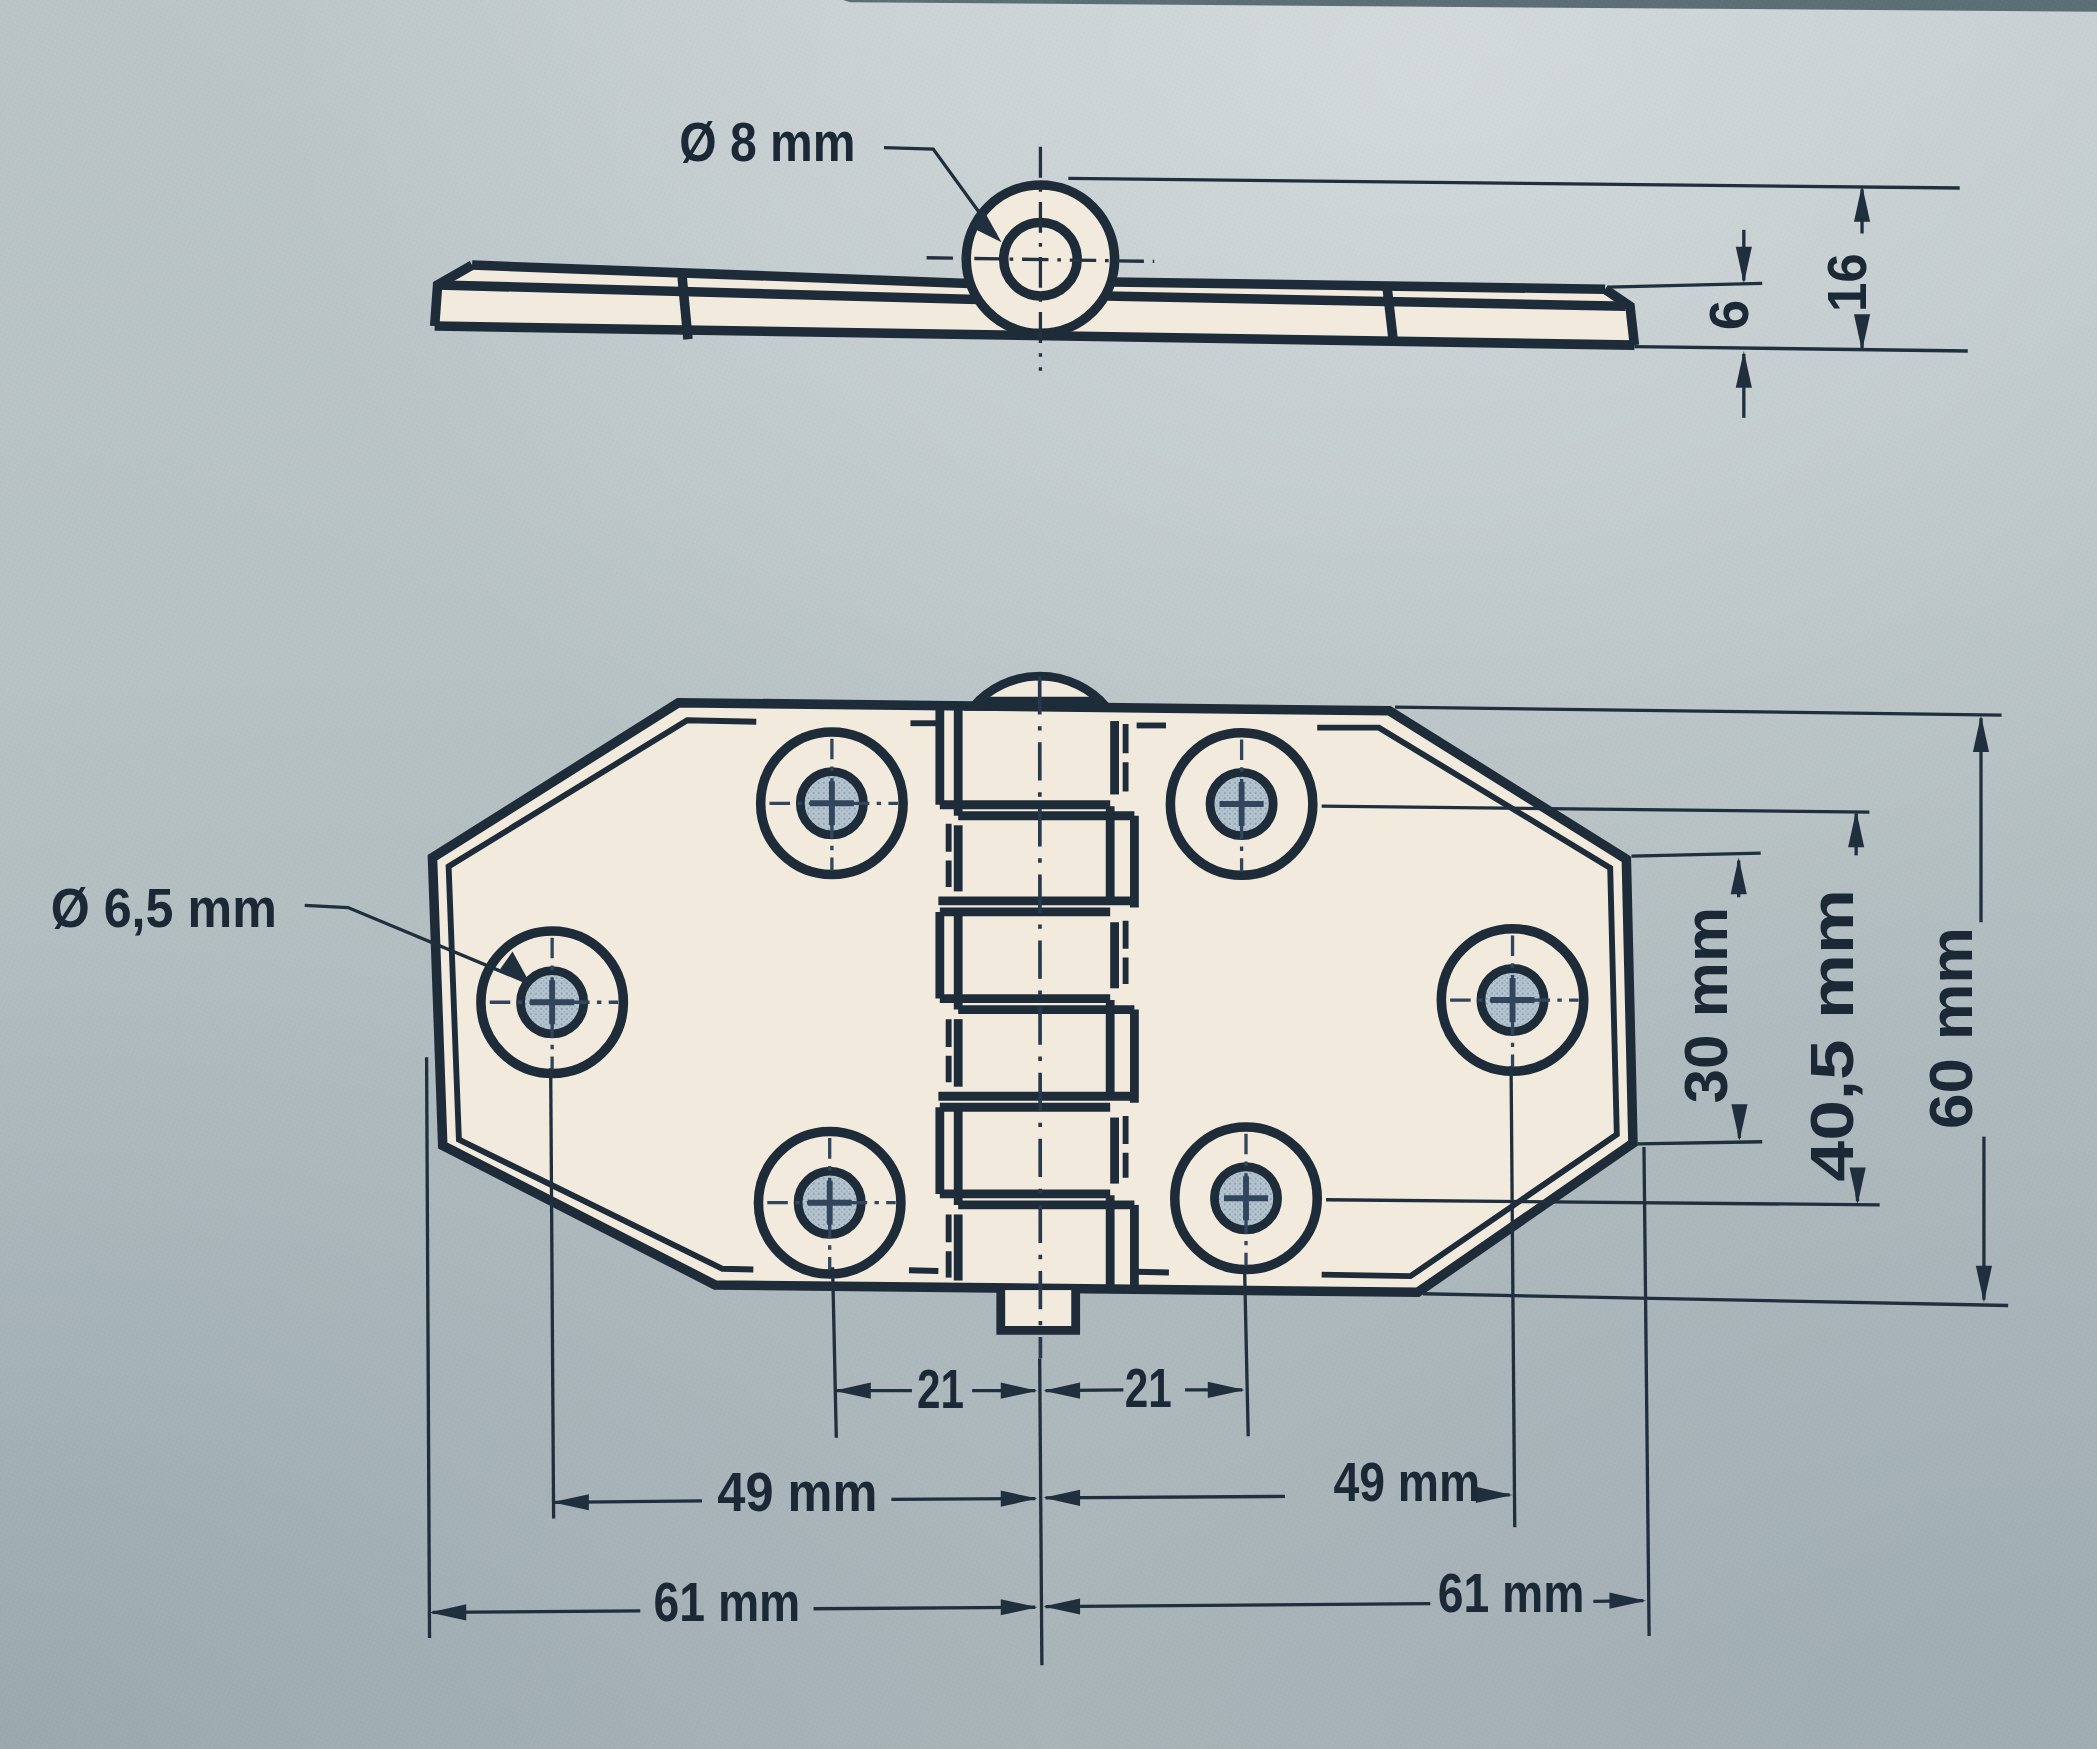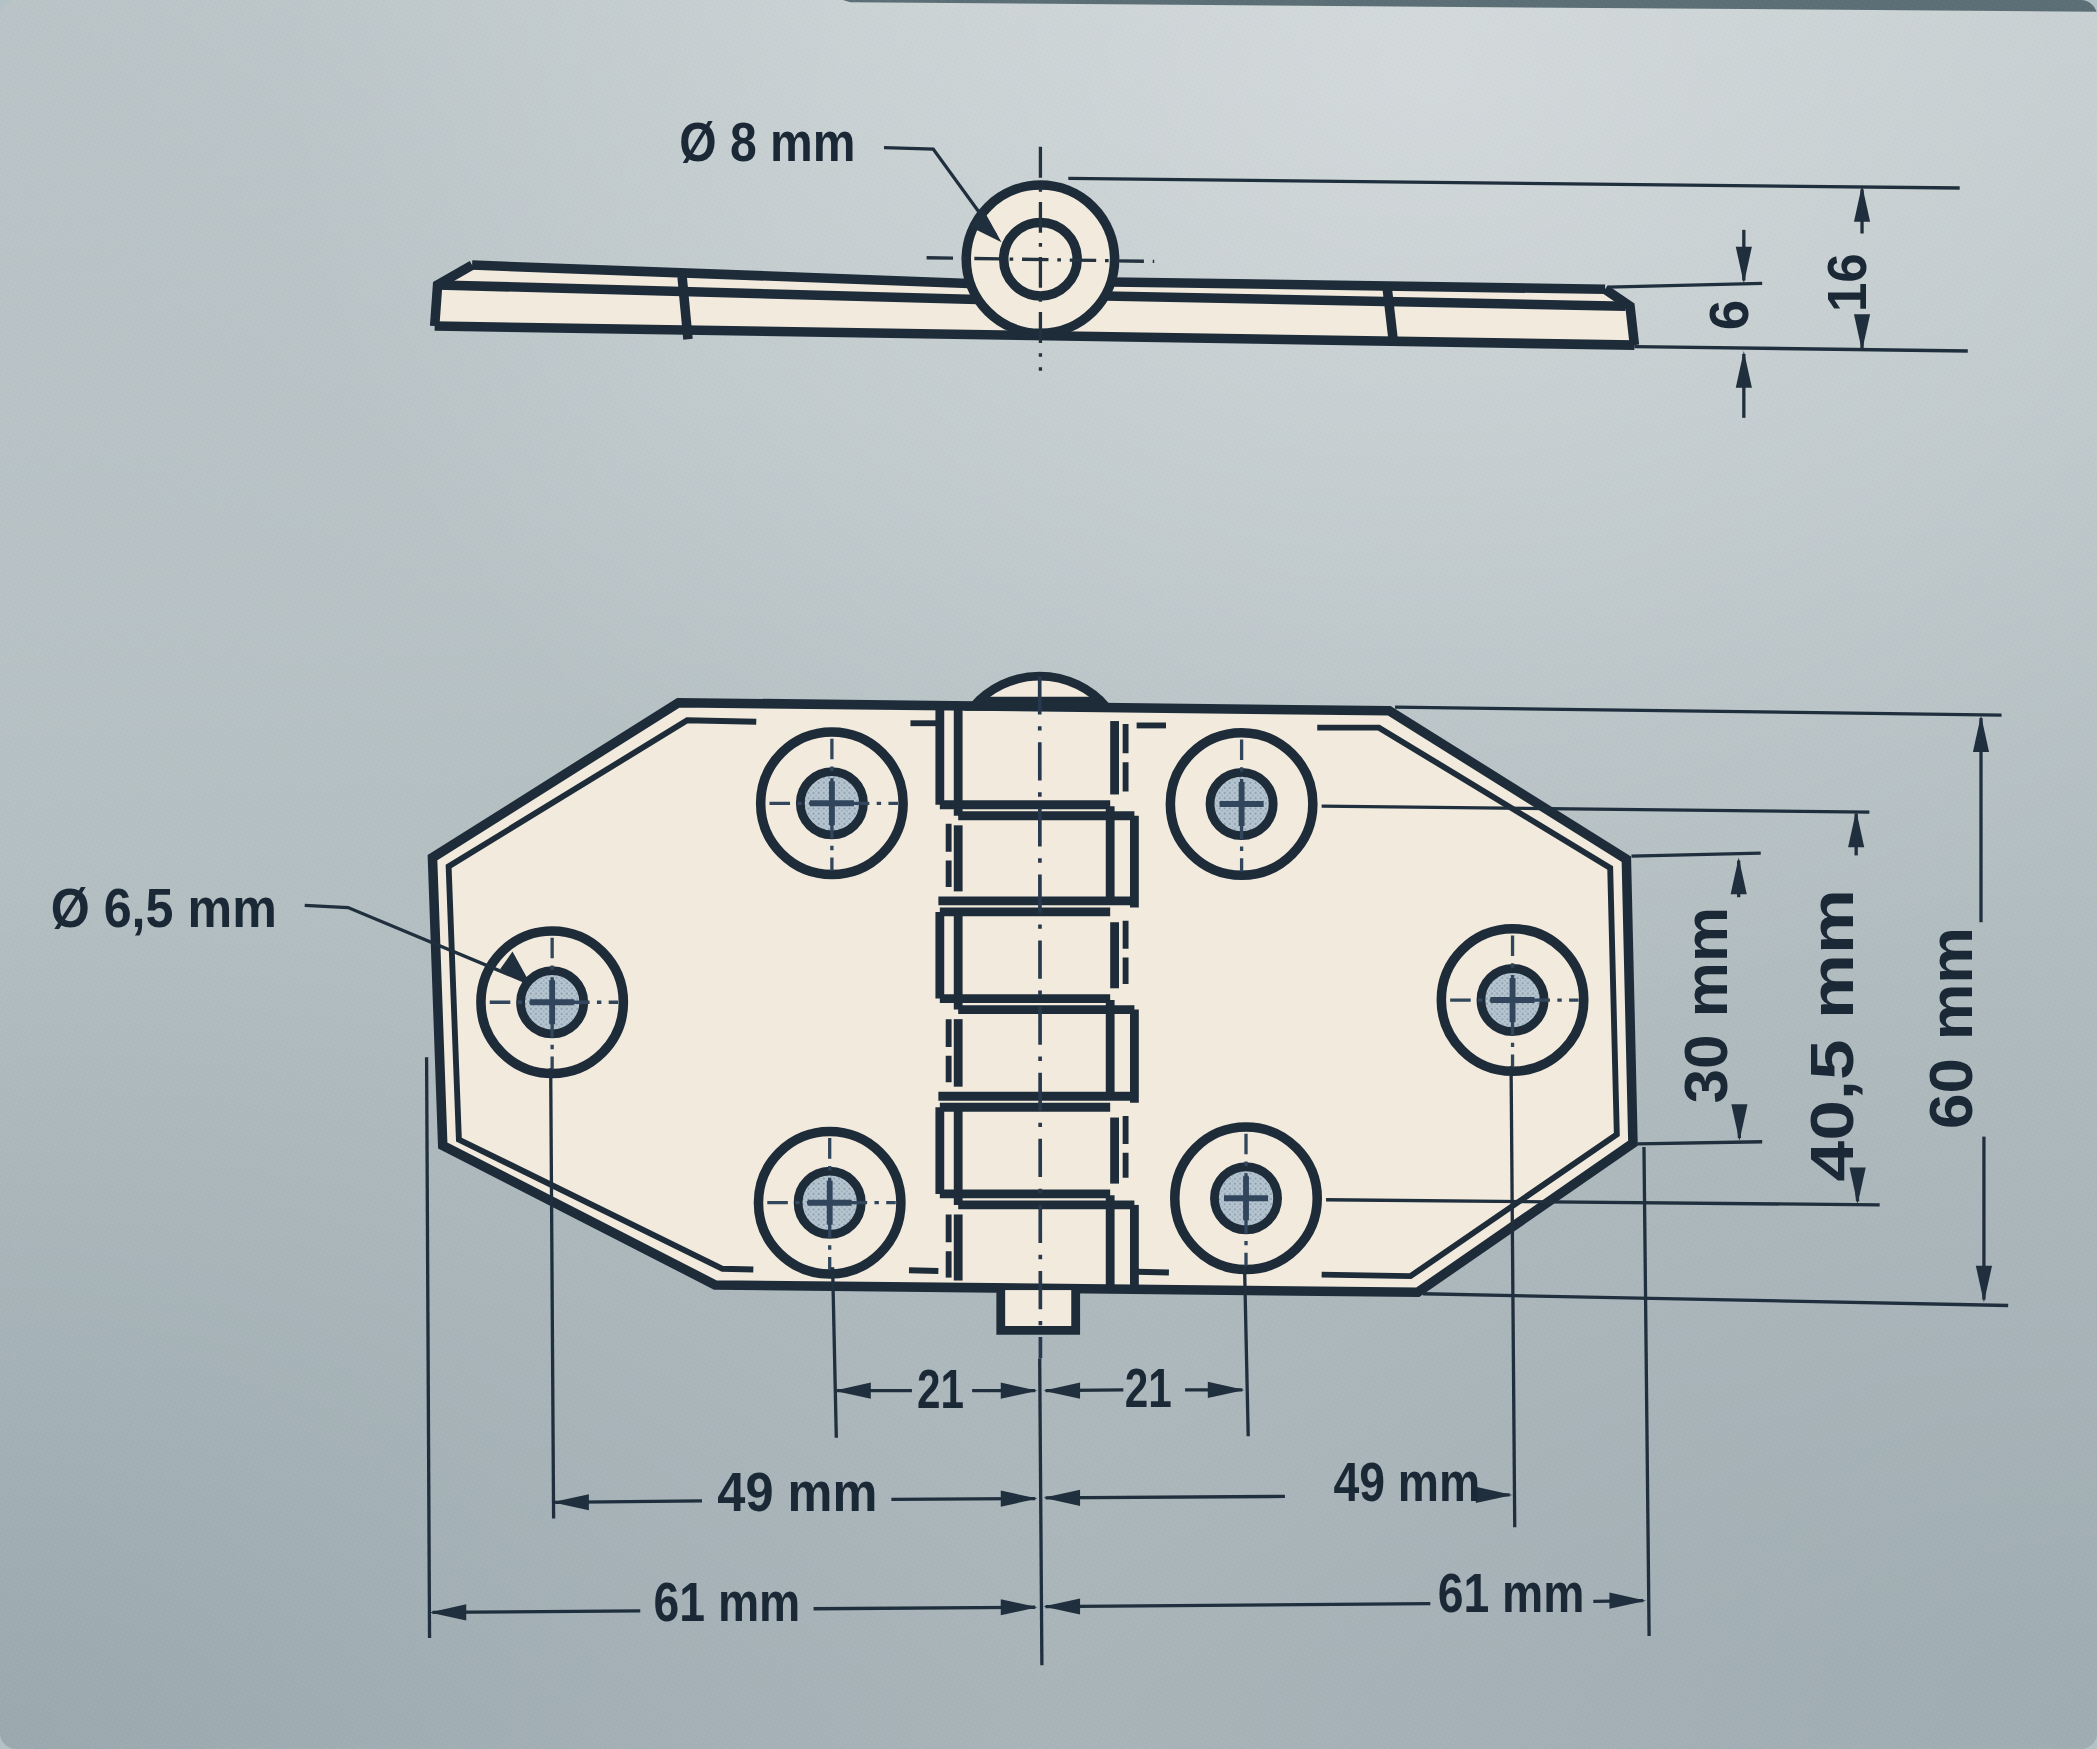--- a/index.html
+++ b/index.html
@@ -1,17 +1,17 @@
 <!DOCTYPE html>
 <html style="font-size:11.8px"><head>
 <meta charset="utf-8">
 <style>
   html,body{margin:0;padding:0;background:#b3c2c6;}
   #page{position:relative;width:2097px;height:1749px;overflow:hidden;
-    font-family:"Liberation Sans", sans-serif;border-radius:16px;}
+    font-family:"Liberation Sans", sans-serif;}
   svg{position:absolute;top:0;left:0;}
   .t{font-family:"Liberation Sans", sans-serif;font-weight:bold;fill:#1b2836;}
 </style>
 </head>
 <body>
 <div id="page">
 <svg width="2097" height="1749" viewBox="0 0 2856 2382">
 <defs>
   <linearGradient id="bgv" x1="0" y1="0" x2="0.06" y2="1">
     <stop offset="0" stop-color="#c2cbcd"></stop>

